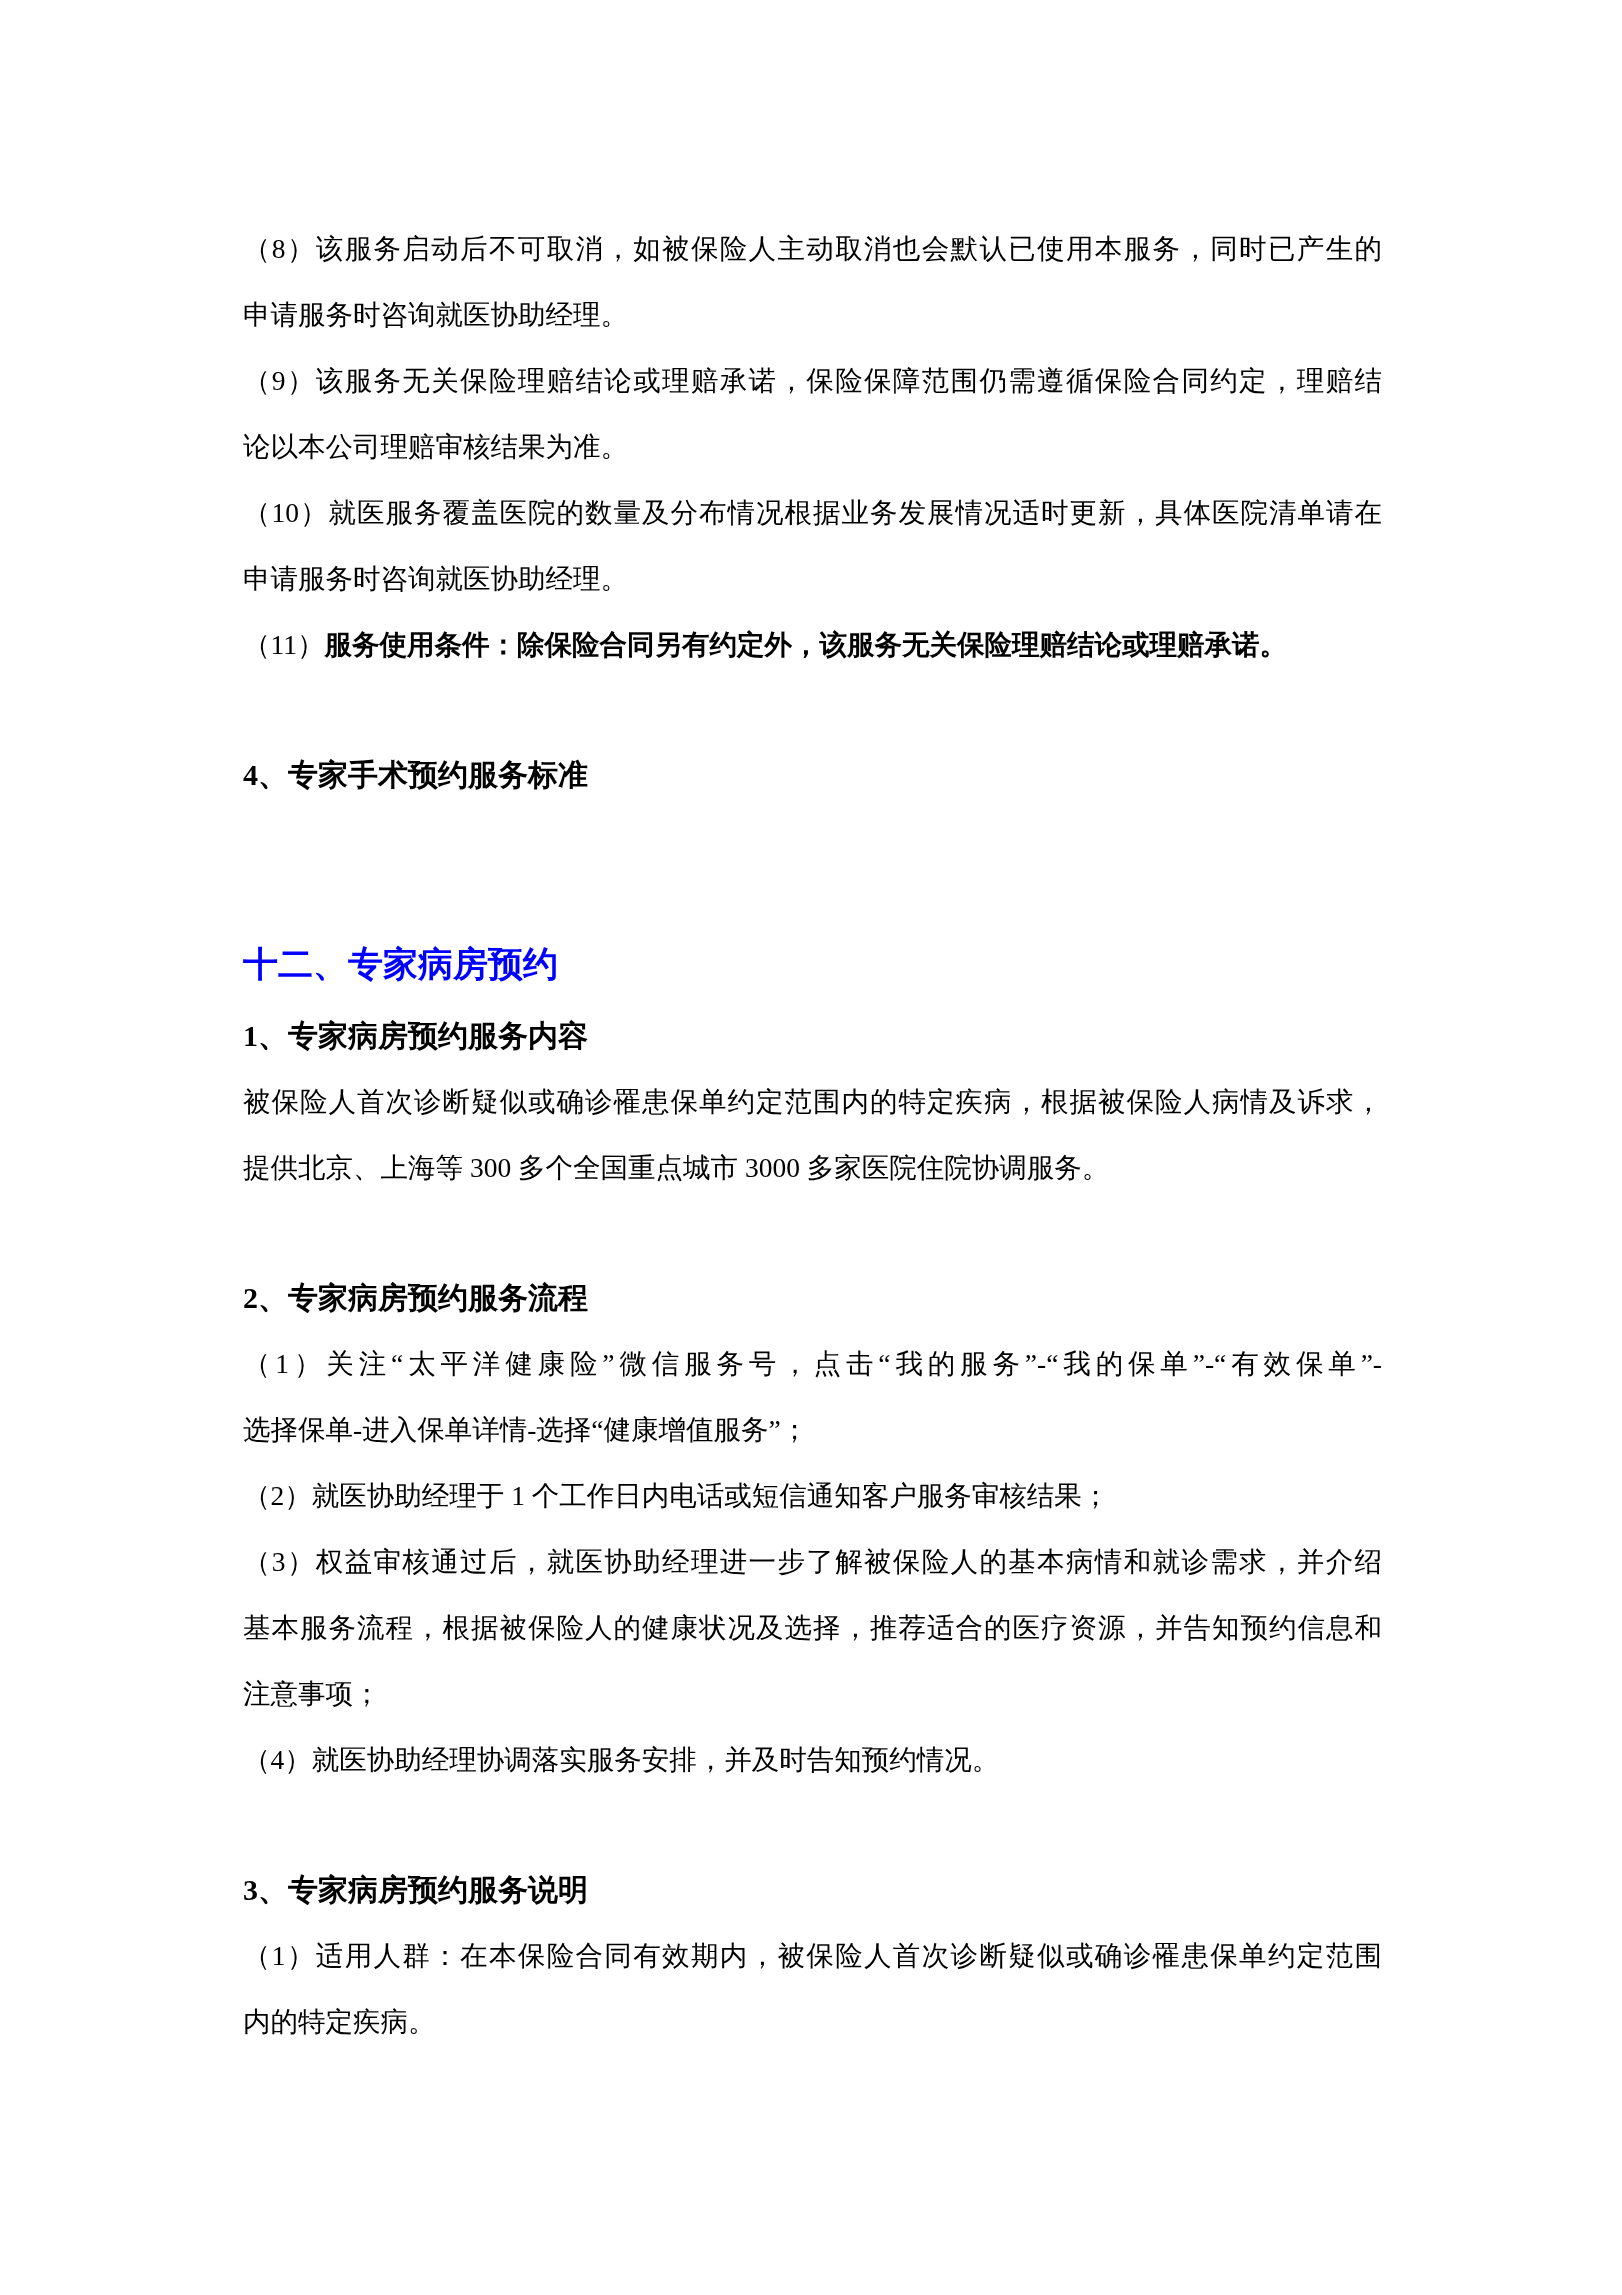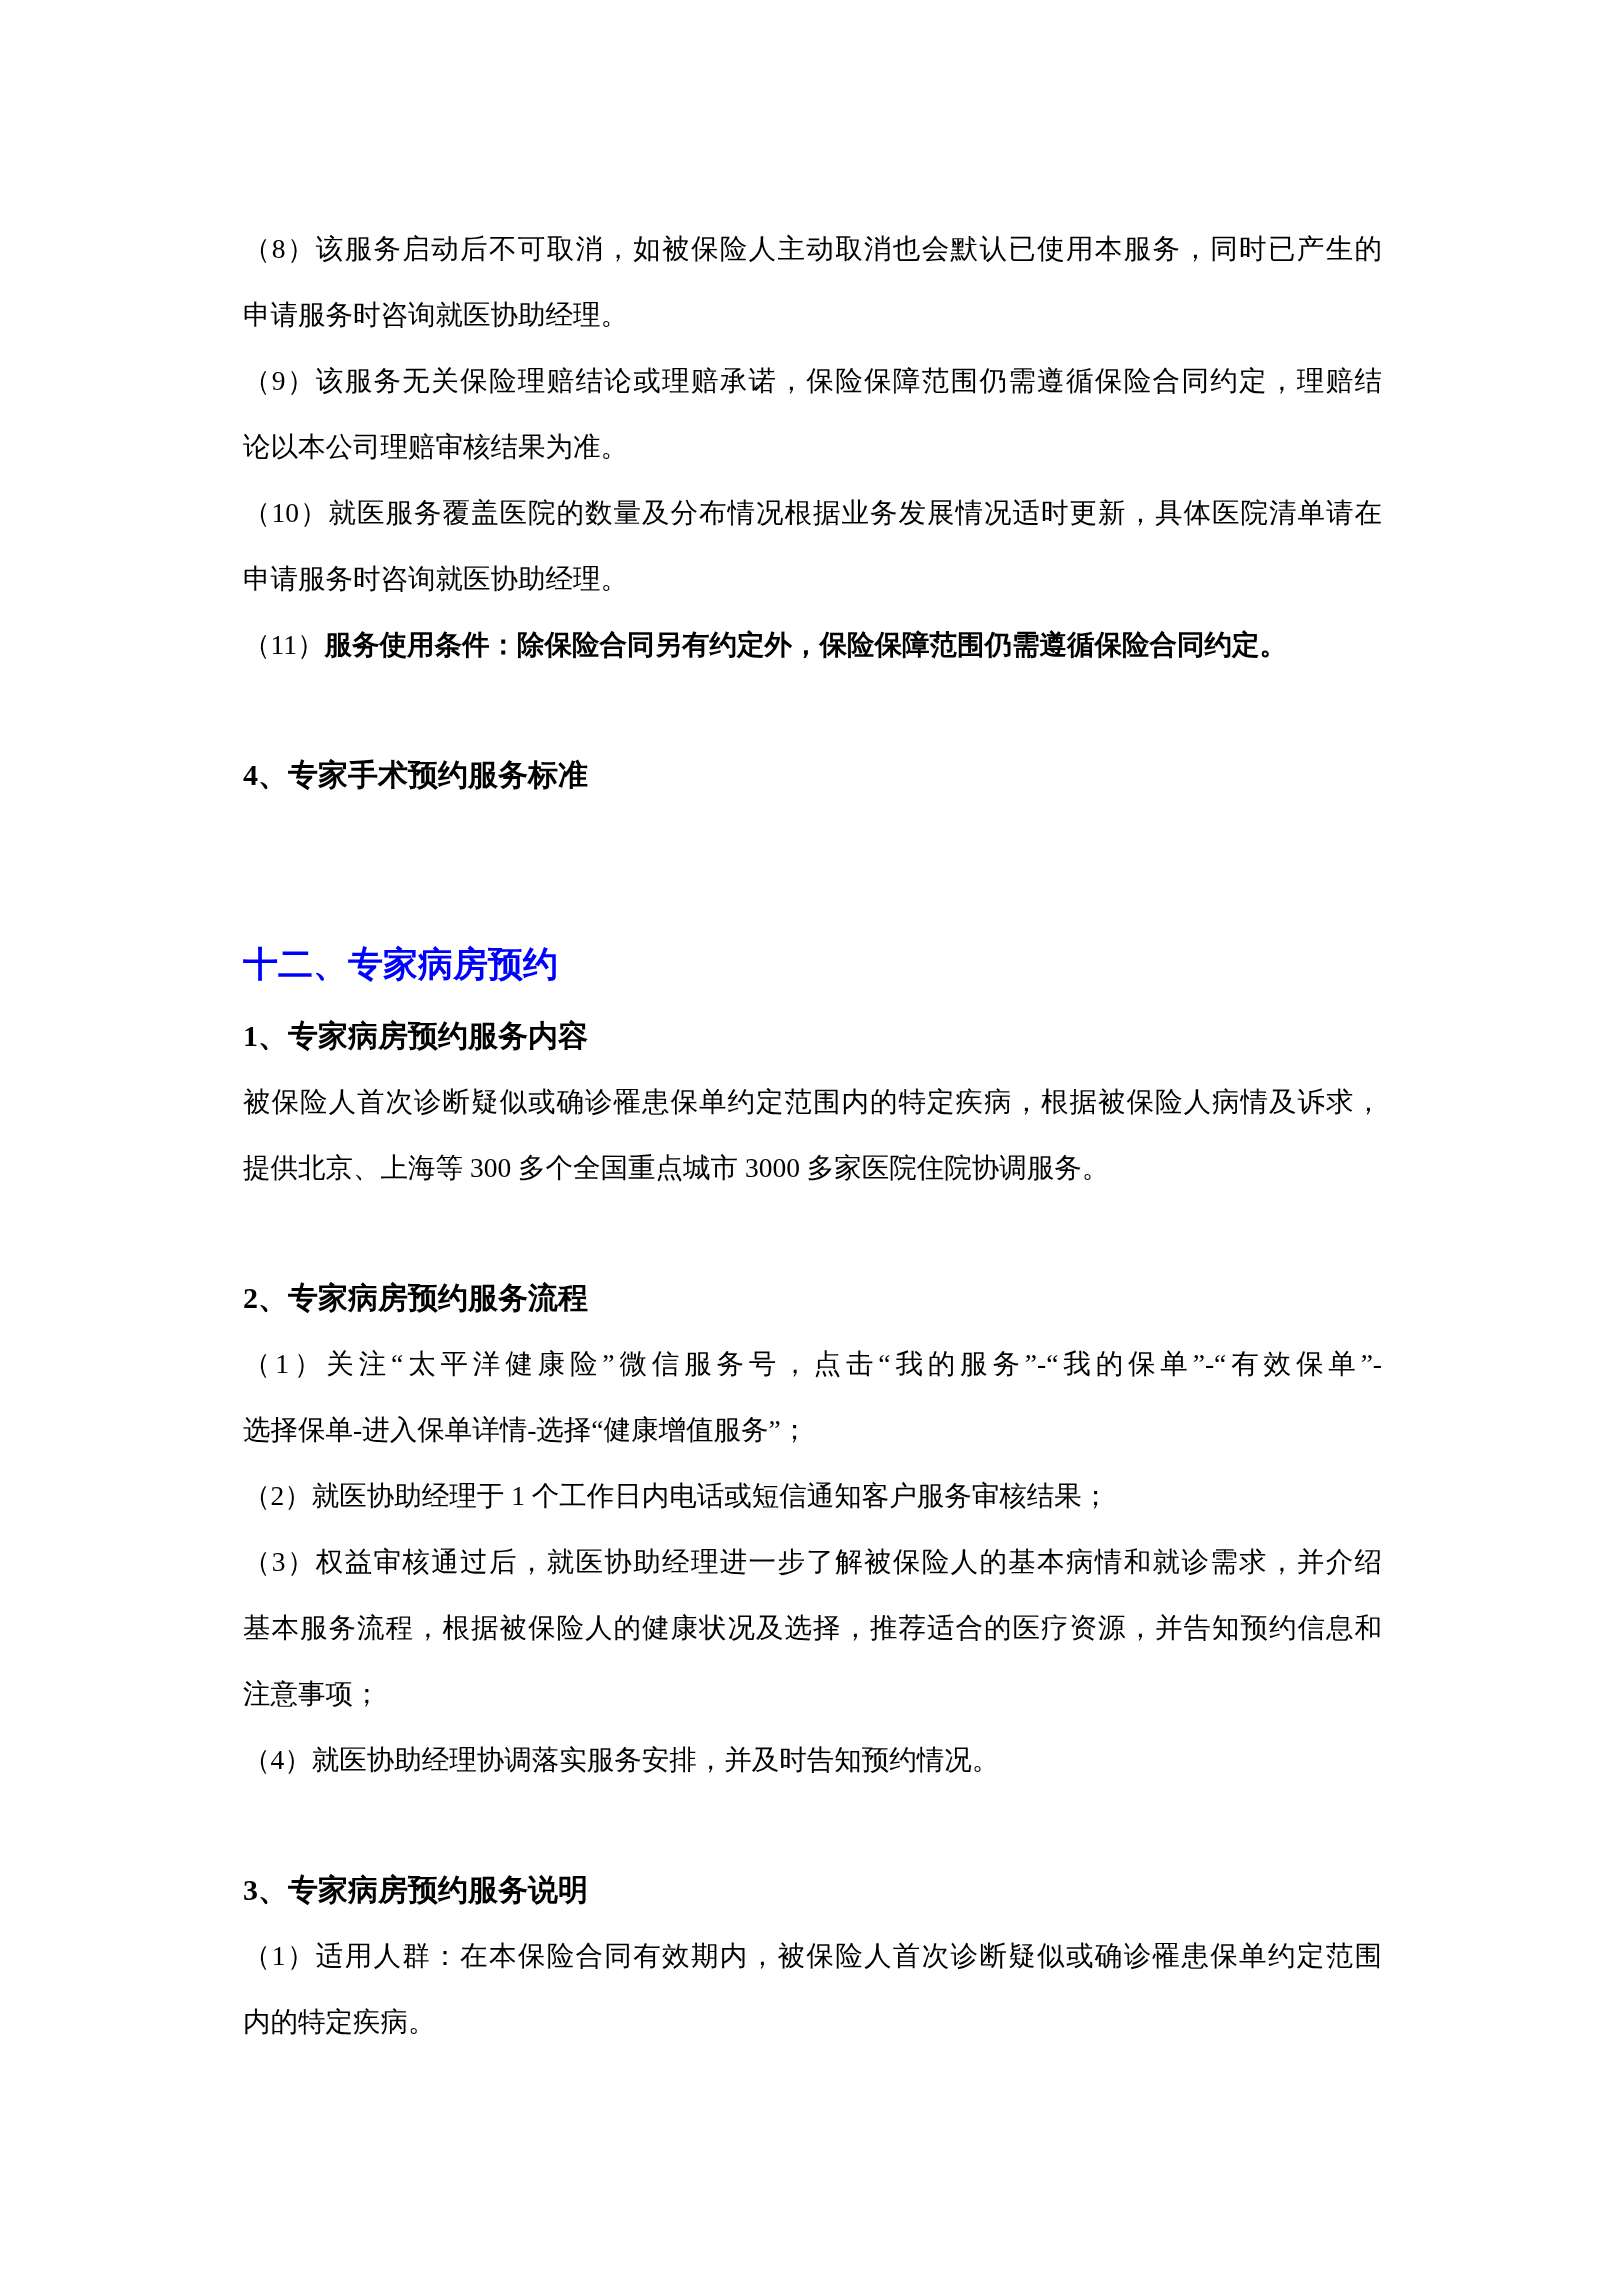--- a/index.html
+++ b/index.html
@@ -63,21 +63,21 @@
       </div>
       <div class="block paragraph">
         <div class="line justify"><span class="run">（9）该服务无关保险理赔结论或理赔承诺，保险保障范围仍需遵循保险合同约定，理赔结</span></div>
         <div class="line"><span class="run">论以本公司理赔审核结果为准。</span></div>
       </div>
       <div class="block paragraph">
         <div class="line justify"><span class="run">（10）就医服务覆盖医院的数量及分布情况根据业务发展情况适时更新，具体医院清单请在</span></div>
         <div class="line"><span class="run">申请服务时咨询就医协助经理。</span></div>
       </div>
       <div class="block paragraph">
-        <div class="line"><span class="run">（11）</span><span class="run bold">服务使用条件：除保险合同另有约定外，保险保障范围仍需遵循保险合同约定。</span></div>
+        <div class="line"><span class="run">（11）</span><span class="run bold">服务使用条件：除保险合同另有约定外，该服务无关保险理赔结论或理赔承诺。</span></div>
       </div>
       <div class="block heading gap-line">
         <div class="line"><span class="run bold">4、专家手术预约服务标准</span></div>
       </div>
       <div class="block heading-blue gap-double">
         <div class="line"><span class="run bold">十二、专家病房预约</span></div>
       </div>
       <div class="block heading gap-small">
         <div class="line"><span class="run bold">1、专家病房预约服务内容</span></div>
       </div>

